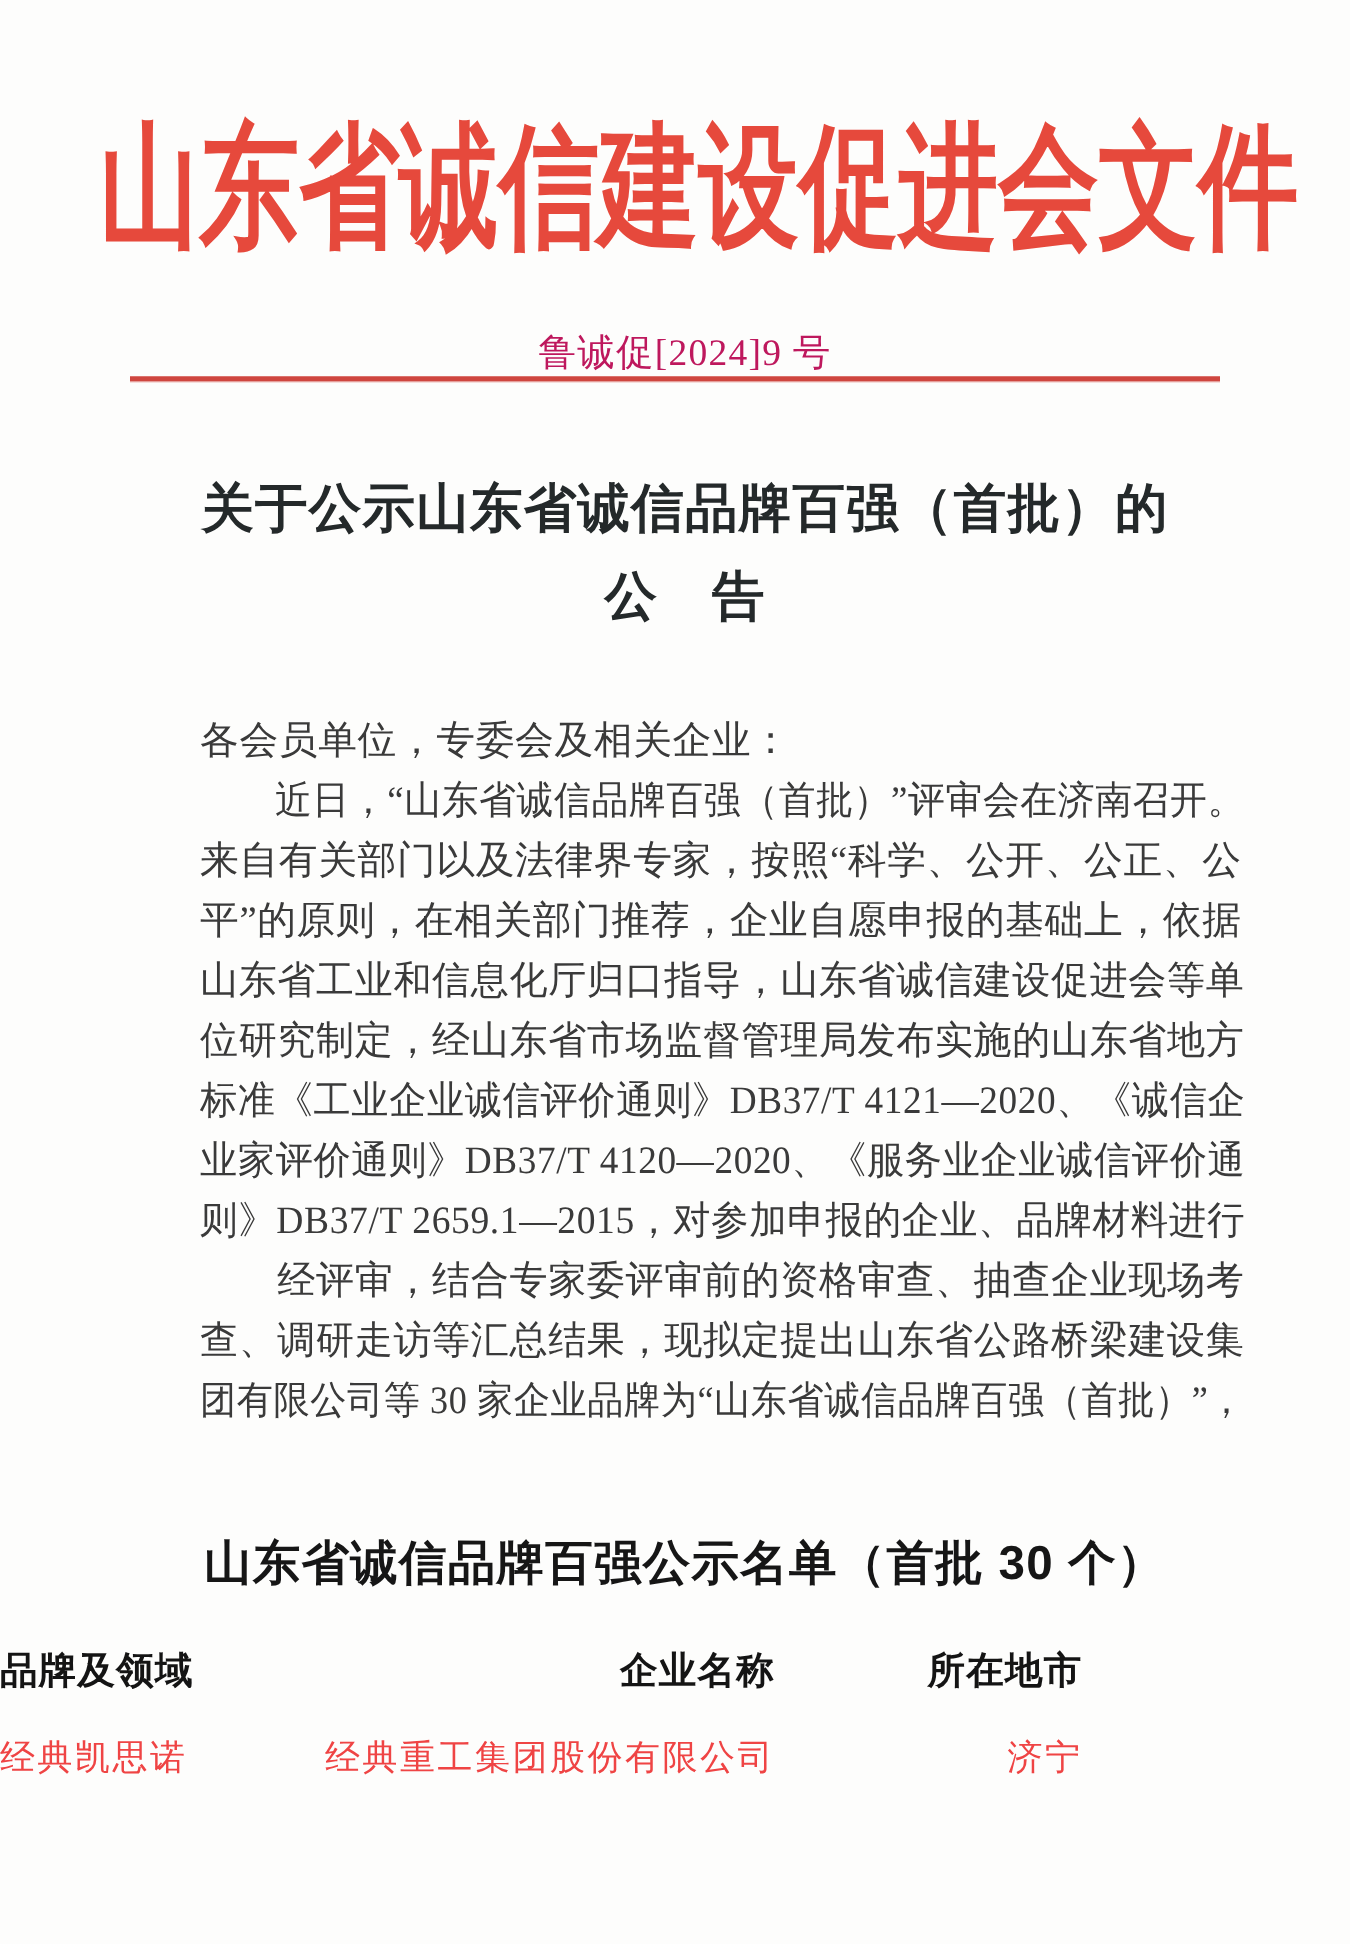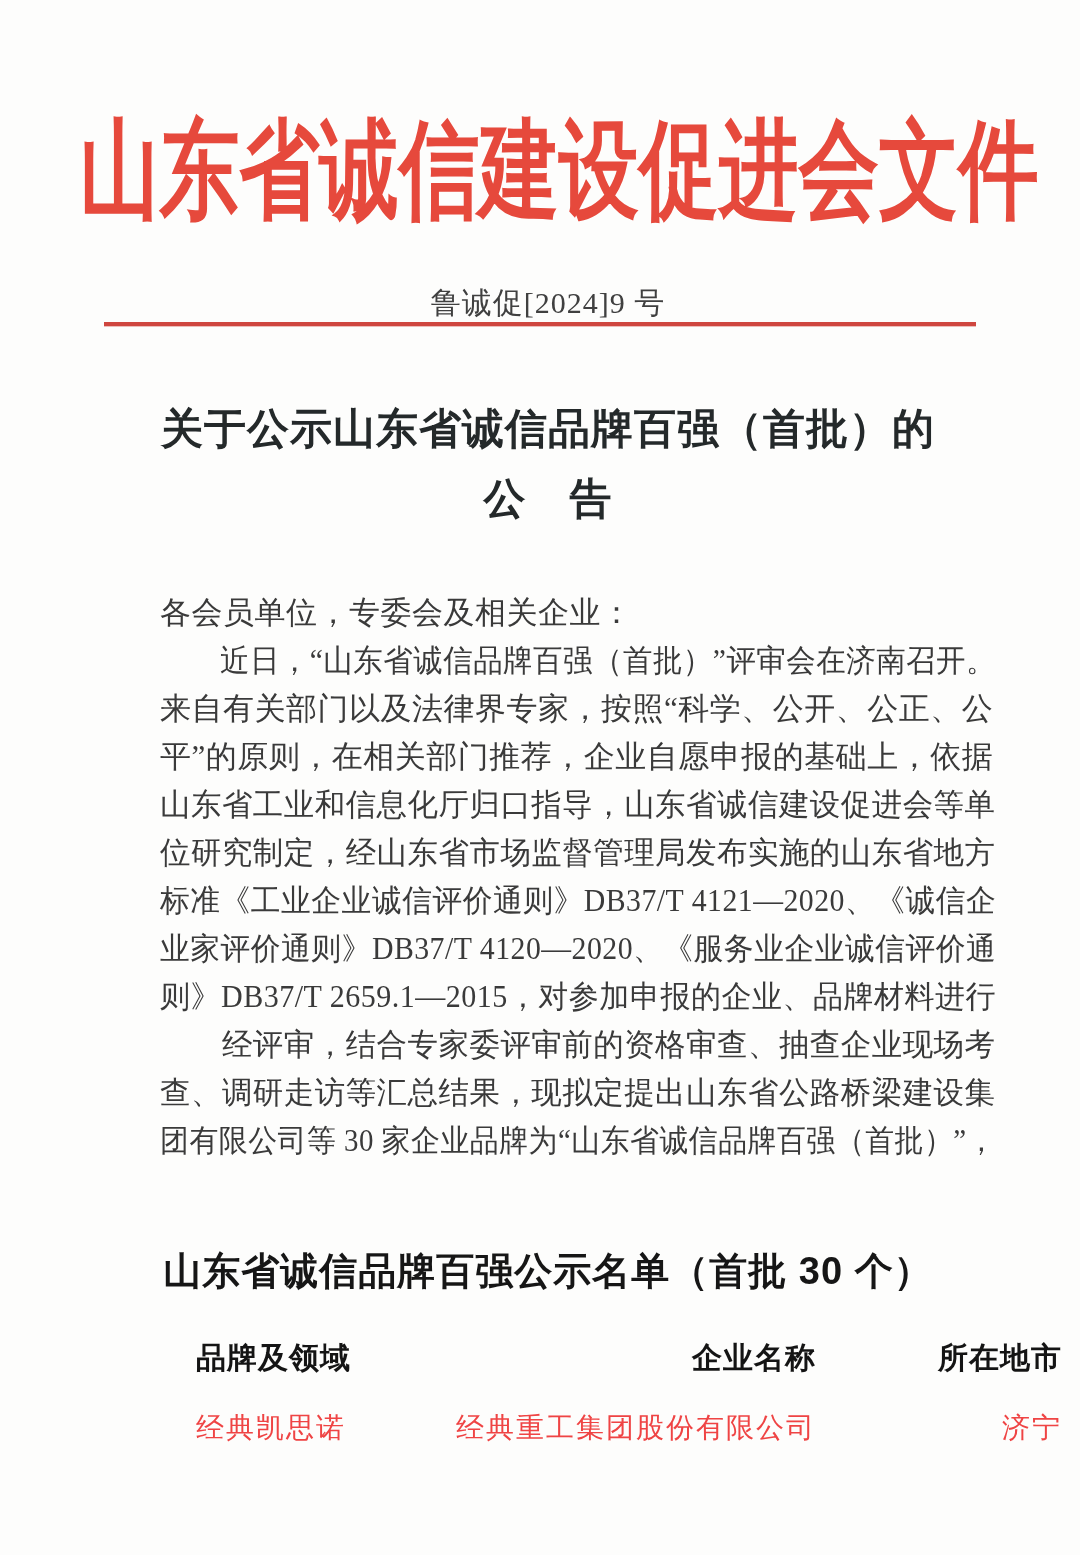--- a/index.html
+++ b/index.html
@@ -14,32 +14,32 @@
     background:#fdfdfc;
     font-family:"Liberation Serif","DejaVu Serif",serif;
     color:var(--ink);
     overflow:hidden;
   }
   .page{position:relative;width:1080px;height:1555px;}
   .shift{position:relative;left:8px;}
 
   
   .org-title-wrap{
-    padding-top:103px;height:135px;
+    padding-top:82px;height:135px;
     display:flex;justify-content:center;align-items:center;margin-left:22px;
   }
   .org-title{
     font-size:108px;font-weight:bold;color:var(--red);
     white-space:nowrap;letter-spacing:0px;
     transform:scaleX(0.74);transform-origin:center;
   }
 
   
   .doc-number-wrap{margin-top:48px;height:34px;display:flex;justify-content:center;align-items:center;}
-  .doc-number{font-size:30px;color:#404040;letter-spacing:1px;white-space:nowrap;}
+  .doc-number{font-size:30px;color:#be185d;letter-spacing:1px;white-space:nowrap;}
 
   
   .red-divider{
     margin:2px auto 0 auto;width:872px;height:4px;
     background:var(--rule-red);
     box-shadow:0 1px 0 rgba(207,70,63,0.35);
   }
 
   
   .doc-title-wrap{margin-top:75px;}
@@ -62,21 +62,21 @@
 
   
   .list-title-wrap{margin-top:61px;height:54px;display:flex;justify-content:center;align-items:center;}
   .list-title{
     font-family:"Liberation Sans","DejaVu Sans",sans-serif;
     font-size:38px;font-weight:bold;color:#161616;
     letter-spacing:1px;white-space:nowrap;margin-top:36px;
   }
 
   
-  .table{margin-top:58px;padding-left:148px;margin-left:48px;}
+  .table{margin-top:58px;}
   .trow{display:flex;align-items:center;line-height:40px;}
   .trow + * , .table-body .trow{margin-top:0;}
   .c1{width:180px;text-align:left;}
   .c2{width:430px;margin-left:10px;text-align:right;}
   .c3{width:160px;margin-left:86px;text-align:right;}
   .th{
     font-family:"Liberation Sans","DejaVu Sans",sans-serif;
     font-size:30px;font-weight:bold;color:#141414;
     letter-spacing:1px;white-space:nowrap;
   }

